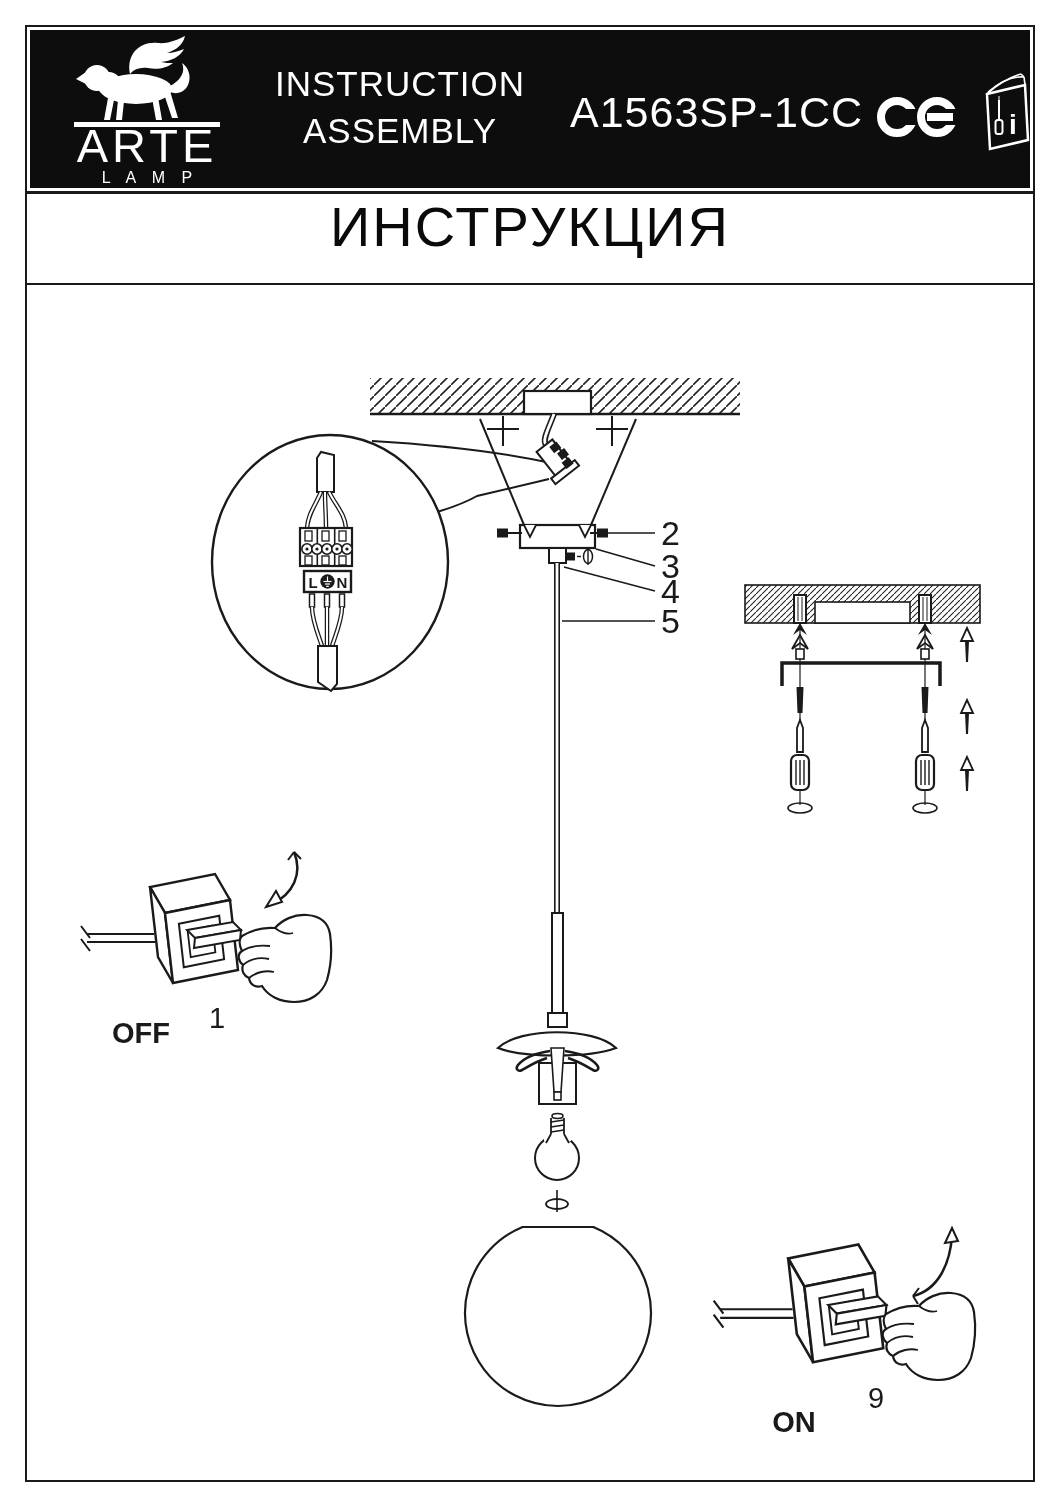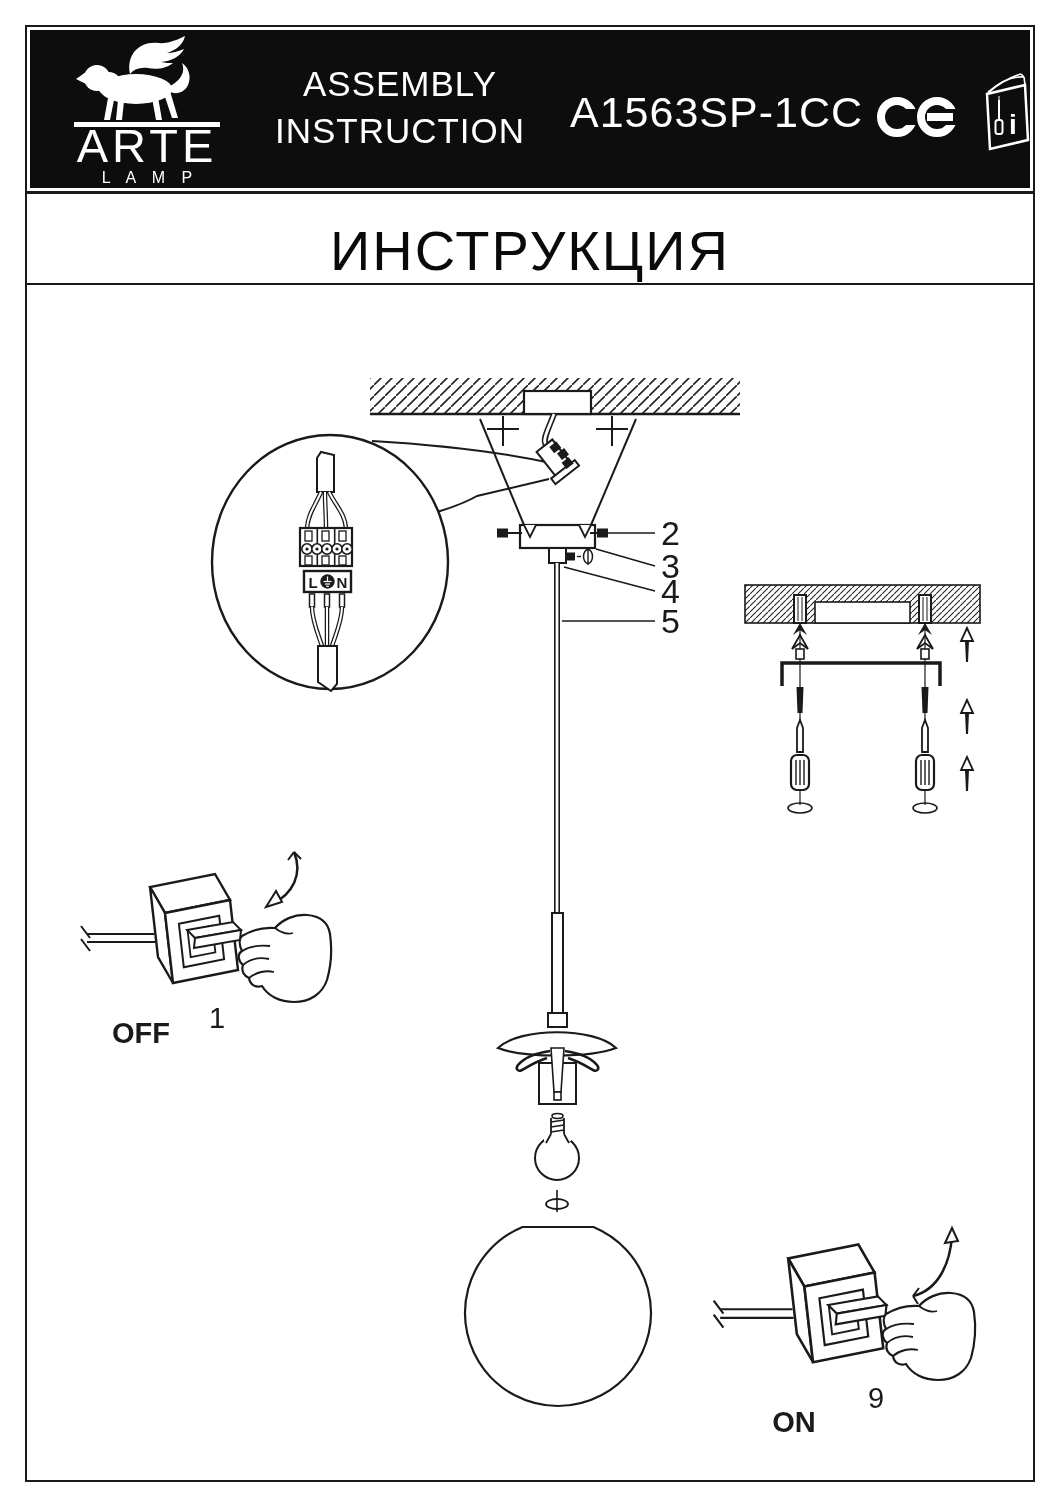--- a/index.html
+++ b/index.html
@@ -10,21 +10,21 @@
   .header-bar{position:absolute;left:30px;top:30px;width:1000px;height:158px;background:#0d0d0d;}
   .logo-svg{position:absolute;left:22px;top:4px;}
   .doc-title{position:absolute;left:230px;top:30px;width:280px;text-align:center;color:#fff;
         font-size:35px;line-height:47px;font-weight:400;letter-spacing:1px;}
   .model-number{position:absolute;left:540px;top:58px;width:300px;text-align:left;color:#fff;
         font-size:43px;font-weight:400;letter-spacing:1px;}
   .ce-svg{position:absolute;left:845px;top:52px;}
   .book-svg{position:absolute;left:945px;top:38px;}
   .title-bar{position:absolute;left:25px;top:191px;width:1010px;height:94px;box-sizing:border-box;
         border-top:3px solid #1a1a1a;border-bottom:2px solid #1a1a1a;
-        display:flex;align-items:flex-end;justify-content:center;}
+        display:flex;align-items:flex-start;justify-content:center;}
   .page-title{font-size:56px;letter-spacing:2px;color:#0a0a0a;font-weight:400;}
   .diagram-svg{position:absolute;left:0;top:0;}
   svg text{font-family:"Liberation Sans",sans-serif;}
 </style>
 </head>
 <body>
 
 <div class="page">
 
   <div class="page-border"></div>
@@ -45,22 +45,22 @@
         <path d="M66,66 L64,86 L70,86 L72,67 Z"></path>
         <path d="M100,64 L104,86 L110,86 L106,63 Z"></path>
         <path d="M112,60 L120,84 L126,84 L118,57 Z"></path>
         <rect x="22" y="88" width="146" height="5"></rect>
       </g>
       <text x="95" y="128" text-anchor="middle" font-size="47" letter-spacing="4" font-family="Liberation Serif,serif" fill="#ffffff">ARTE</text>
       <text x="98" y="149" text-anchor="middle" font-size="16" letter-spacing="6" font-family="Liberation Serif,serif" fill="#ffffff">L A M P</text>
     </svg>
 
     <div class="doc-title">
+      <div>INSTRUCTION</div>
       <div>ASSEMBLY</div>
-      <div>INSTRUCTION</div>
     </div>
 
     <div class="model-number">A1563SP-1CC</div>
 
     <svg class="ce-svg" width="90" height="70" viewBox="0 0 90 70" role="img" aria-label="CE">
       <circle cx="22" cy="35" r="16" fill="none" stroke="#ffffff" stroke-width="8"></circle>
       <rect x="30" y="27" width="22" height="16" fill="#0d0d0d"></rect>
       <circle cx="62" cy="35" r="16" fill="none" stroke="#ffffff" stroke-width="8"></circle>
       <rect x="70" y="27" width="22" height="16" fill="#0d0d0d"></rect>
       <rect x="52" y="31" width="26" height="8" fill="#ffffff"></rect>

